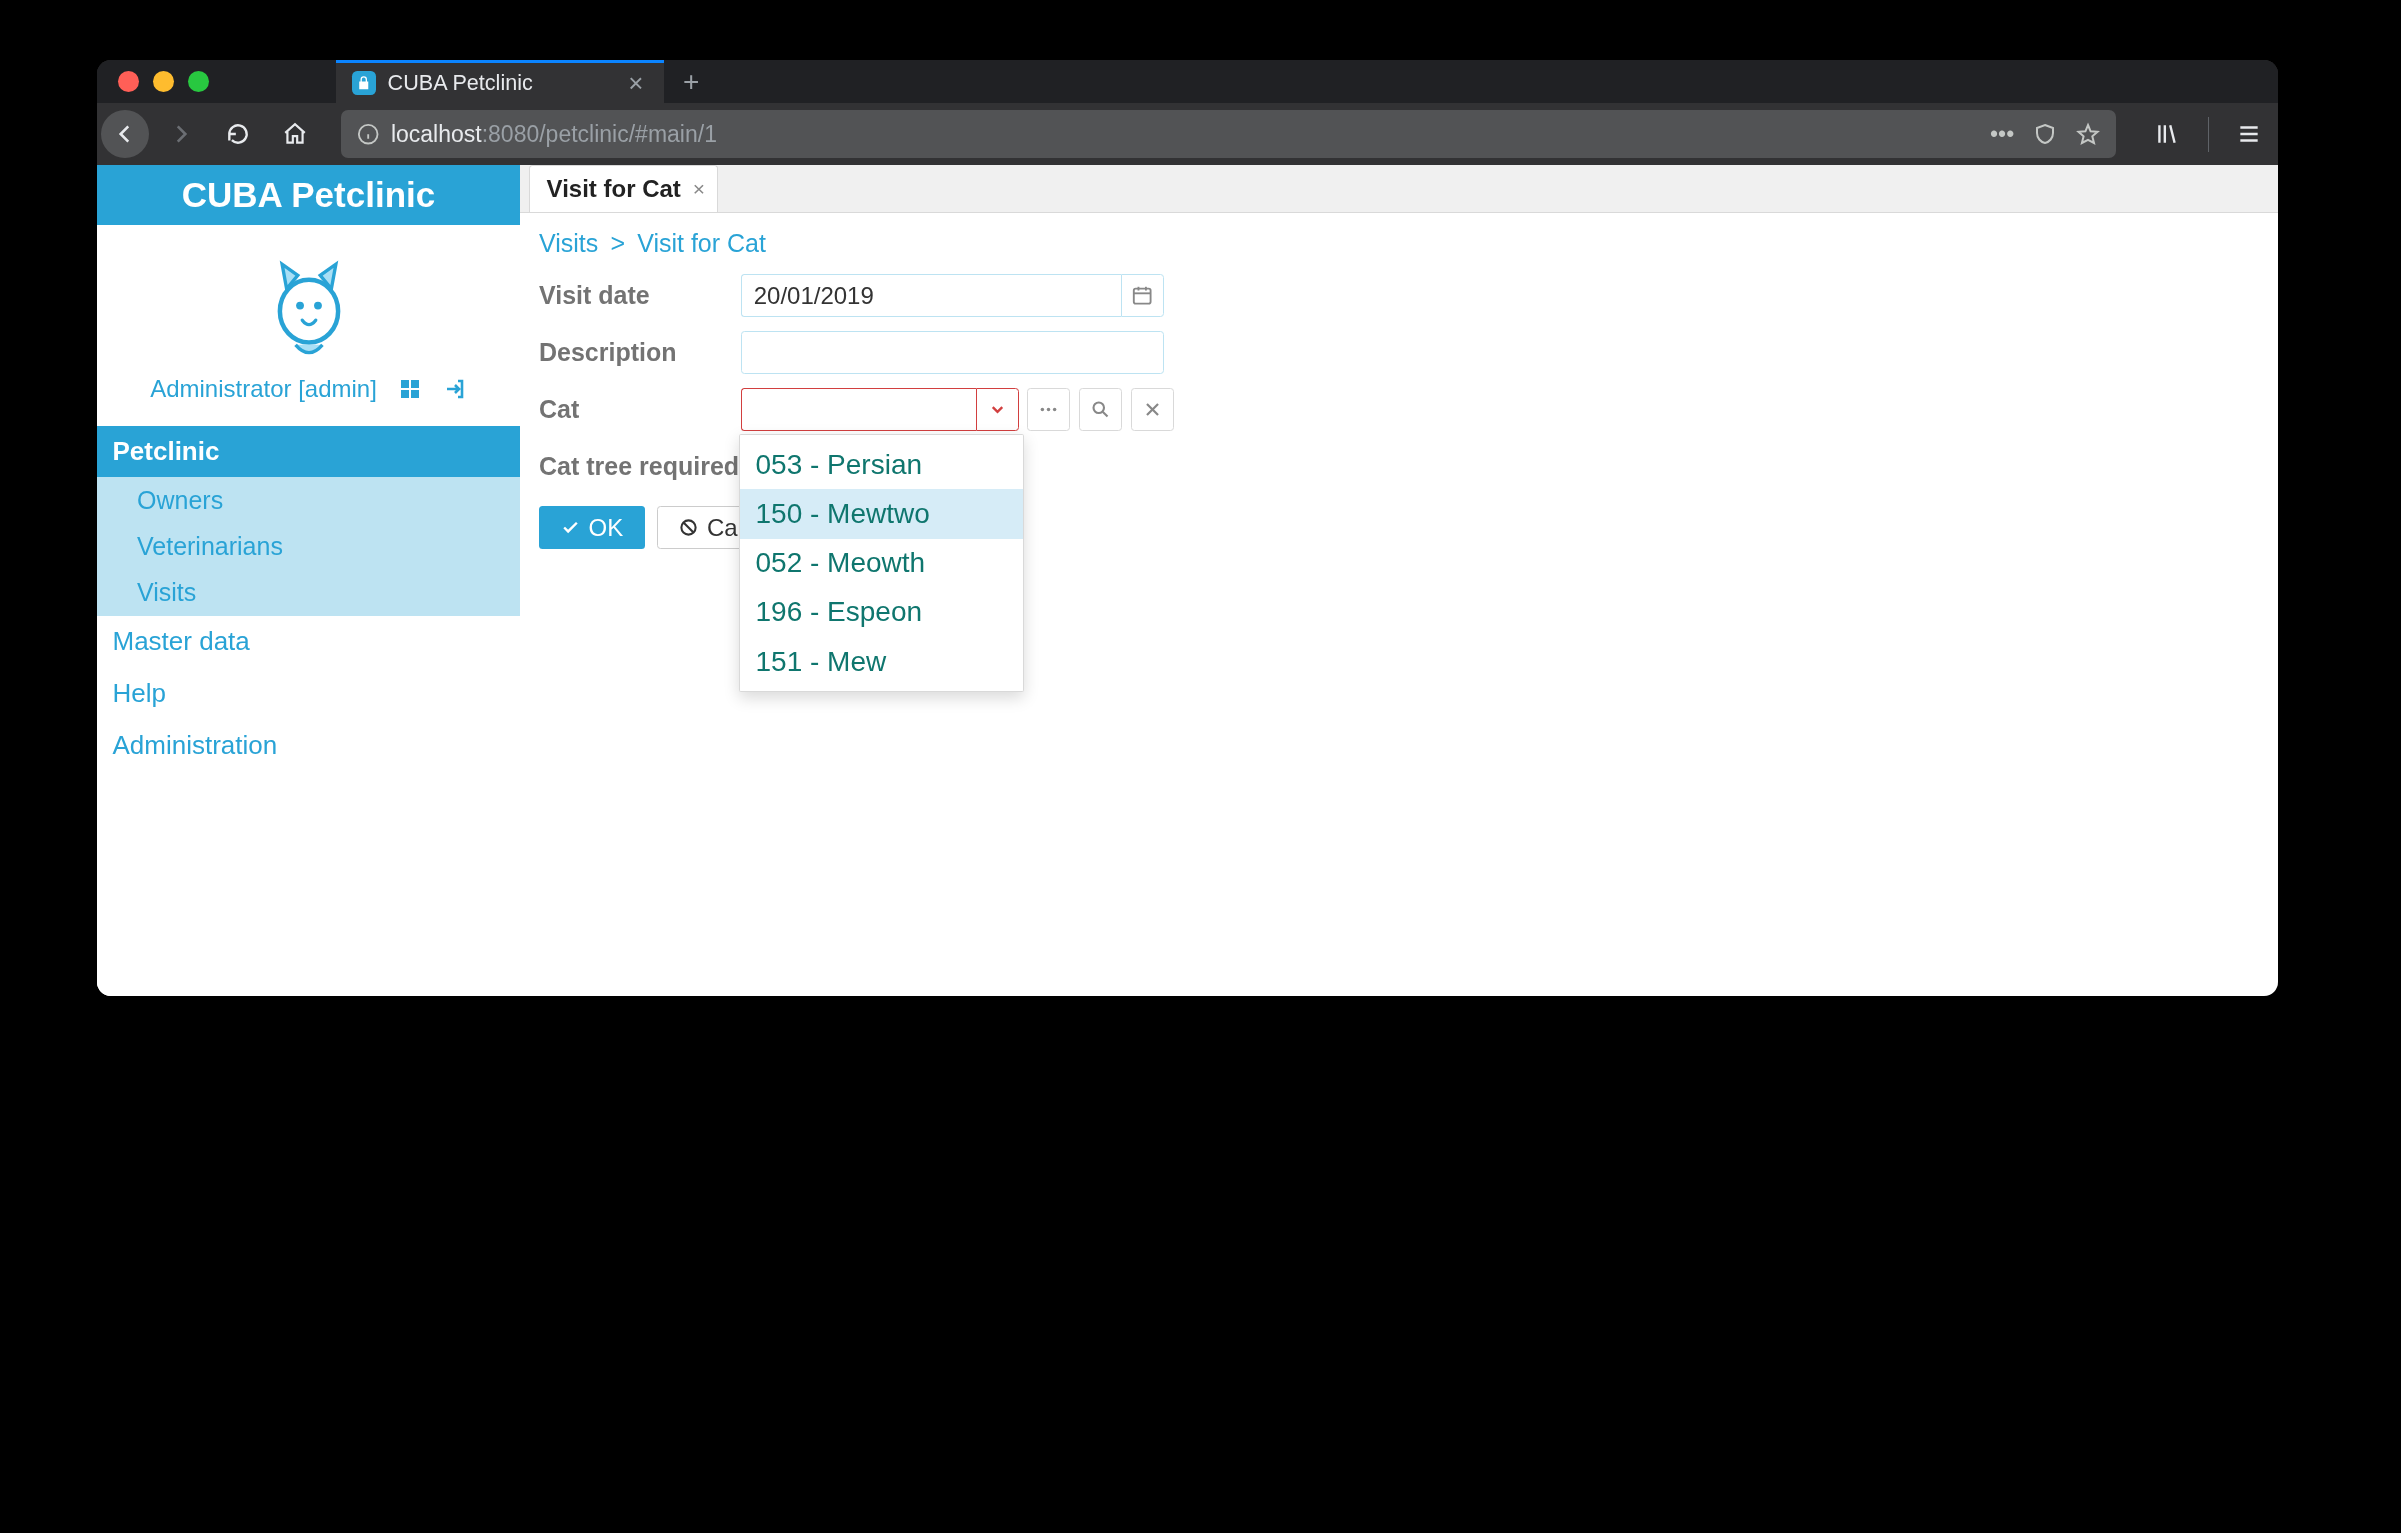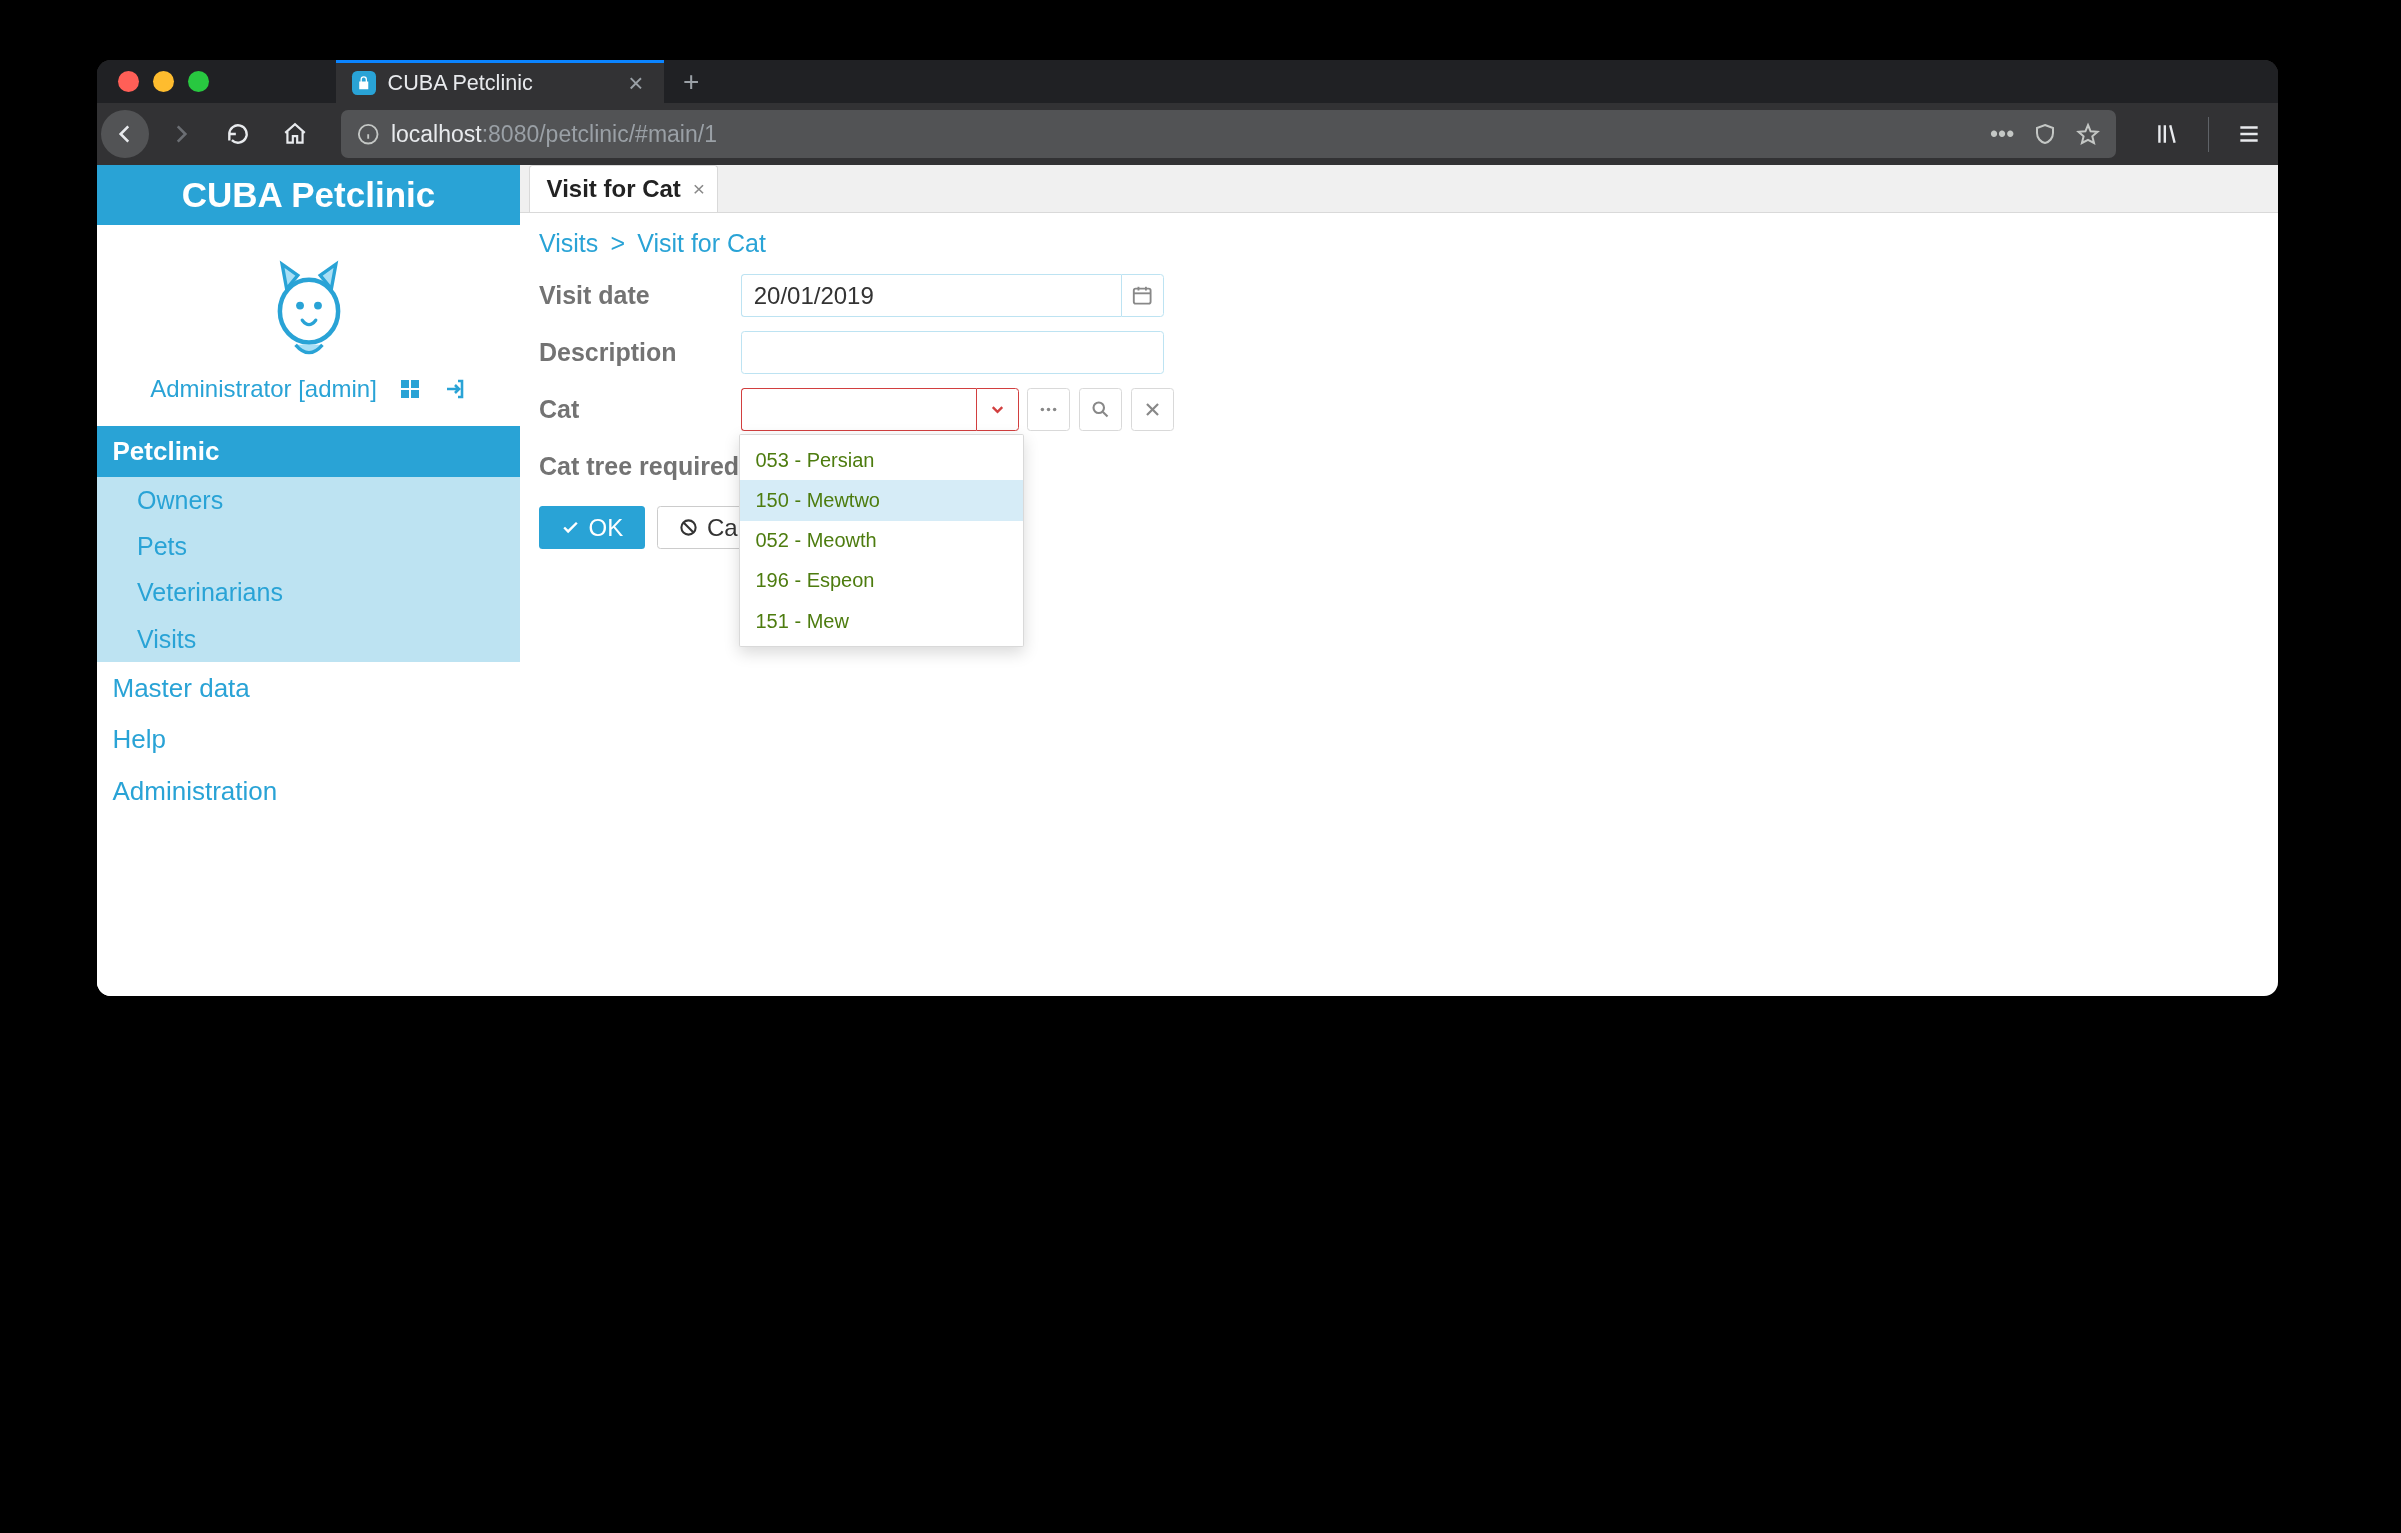--- a/index.html
+++ b/index.html
@@ -208,21 +208,21 @@
     top:47px;
     left:200px;
     width:285px;
     background:#fff;
     border:0.9px solid #d9d9d9;
     box-shadow:0 5.2px 15.5px rgba(0,0,0,0.15);
     z-index:10;
     border-radius:1.7px;
     padding:5.2px 0;
   }
-  .dd-item { padding:8.6px 15.5px; font-size:20px; color:#4d7c0f; cursor:pointer;}
+  .dd-item { padding:8.6px 15.5px; font-size:28px; color:#0f766e; cursor:pointer;}
   .dd-item.hl { background:#d6ecf7; }
   .btn-row { display:flex; gap:12px; margin-top:17px;}
   .btn { height:43px; padding:0 21px; border-radius:3.5px; font-size:24px; display:flex; align-items:center; gap:8.6px; cursor:pointer; border:0.9px solid transparent;}
   .btn-primary { background:#29a3d6; color:#fff; }
   .btn-secondary { background:#fff; color:#333; border:0.9px solid #ccc;}
   svg { display:block; }
 </style>
 </head>
 <body>
 
@@ -340,21 +340,20 @@
         </span>
         <span class="uicon">
           <svg width="24" height="24" viewBox="0 0 24 24" fill="none" stroke="#29a3d6" stroke-width="2.6">
               <path d="M15 4h4v16h-4M4 12h12M12 8l4 4-4 4"></path>
             </svg>
         </span>
       </div>
       <div class="menu">
         <div class="menu-item active">Petclinic</div>
         <div class="menu-sub">Owners</div>
-        <div class="menu-sub">Pets</div>
         <div class="menu-sub">Veterinarians</div>
         <div class="menu-sub">Visits</div>
         <div class="menu-item">Master data</div>
         <div class="menu-item">Help</div>
         <div class="menu-item">Administration</div>
       </div>
     </div>
 
     <div class="main">
       <div class="tabs-row">

